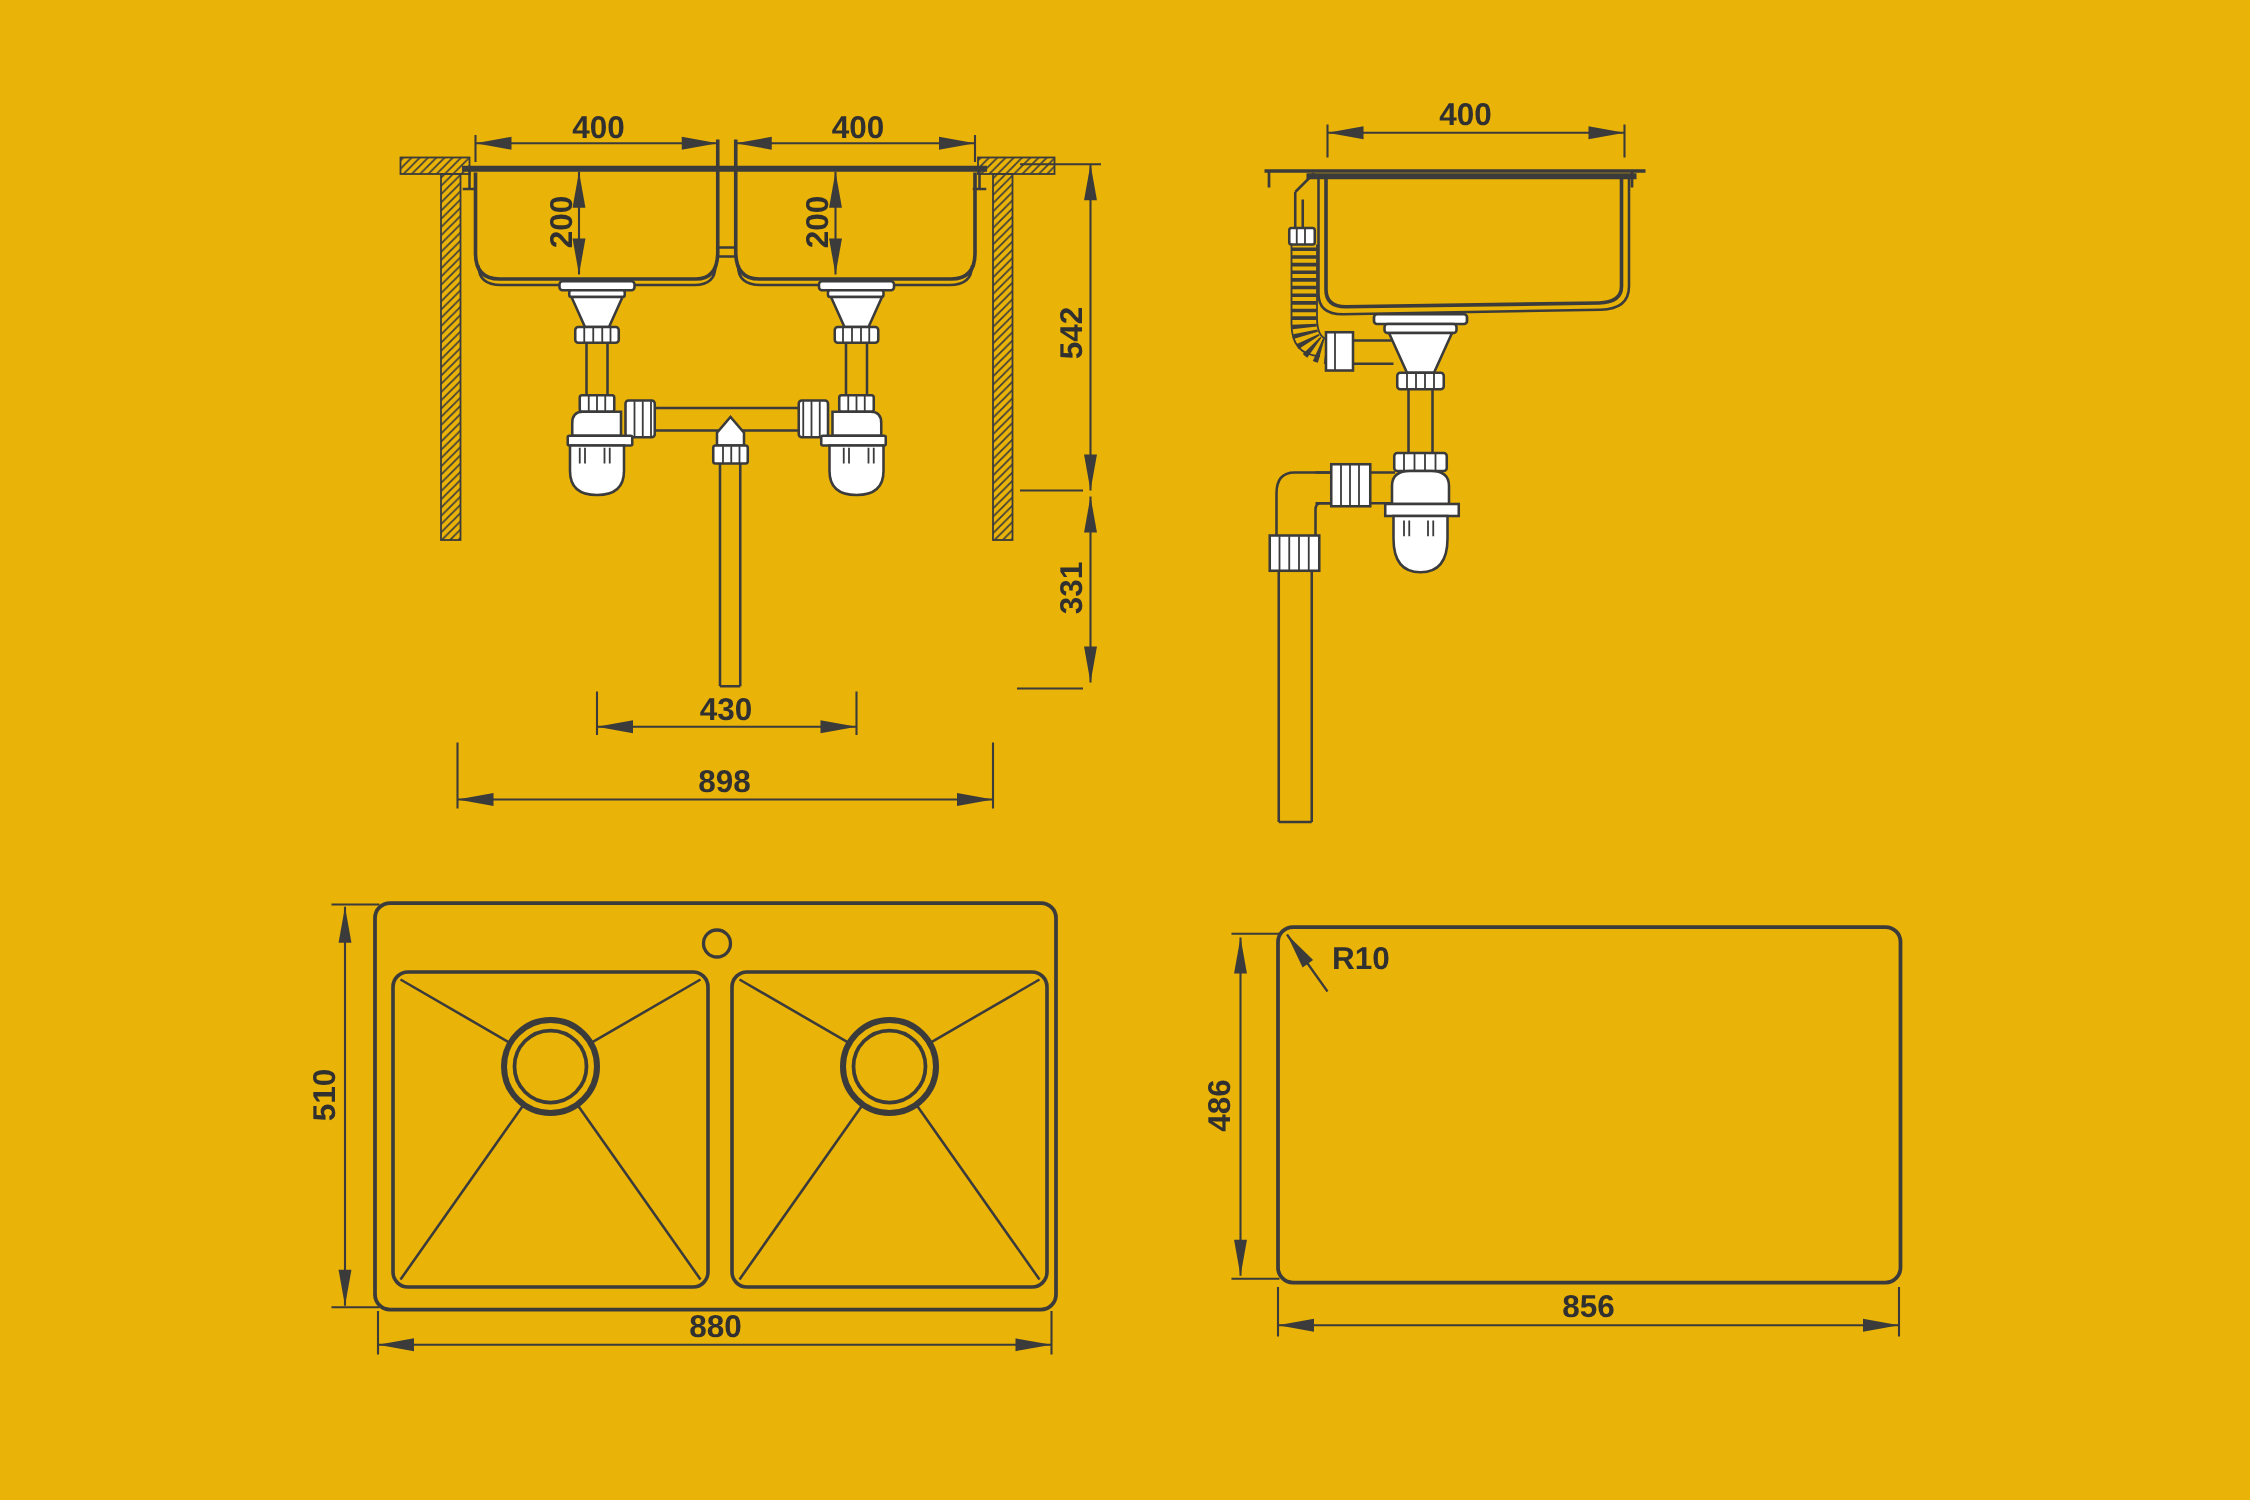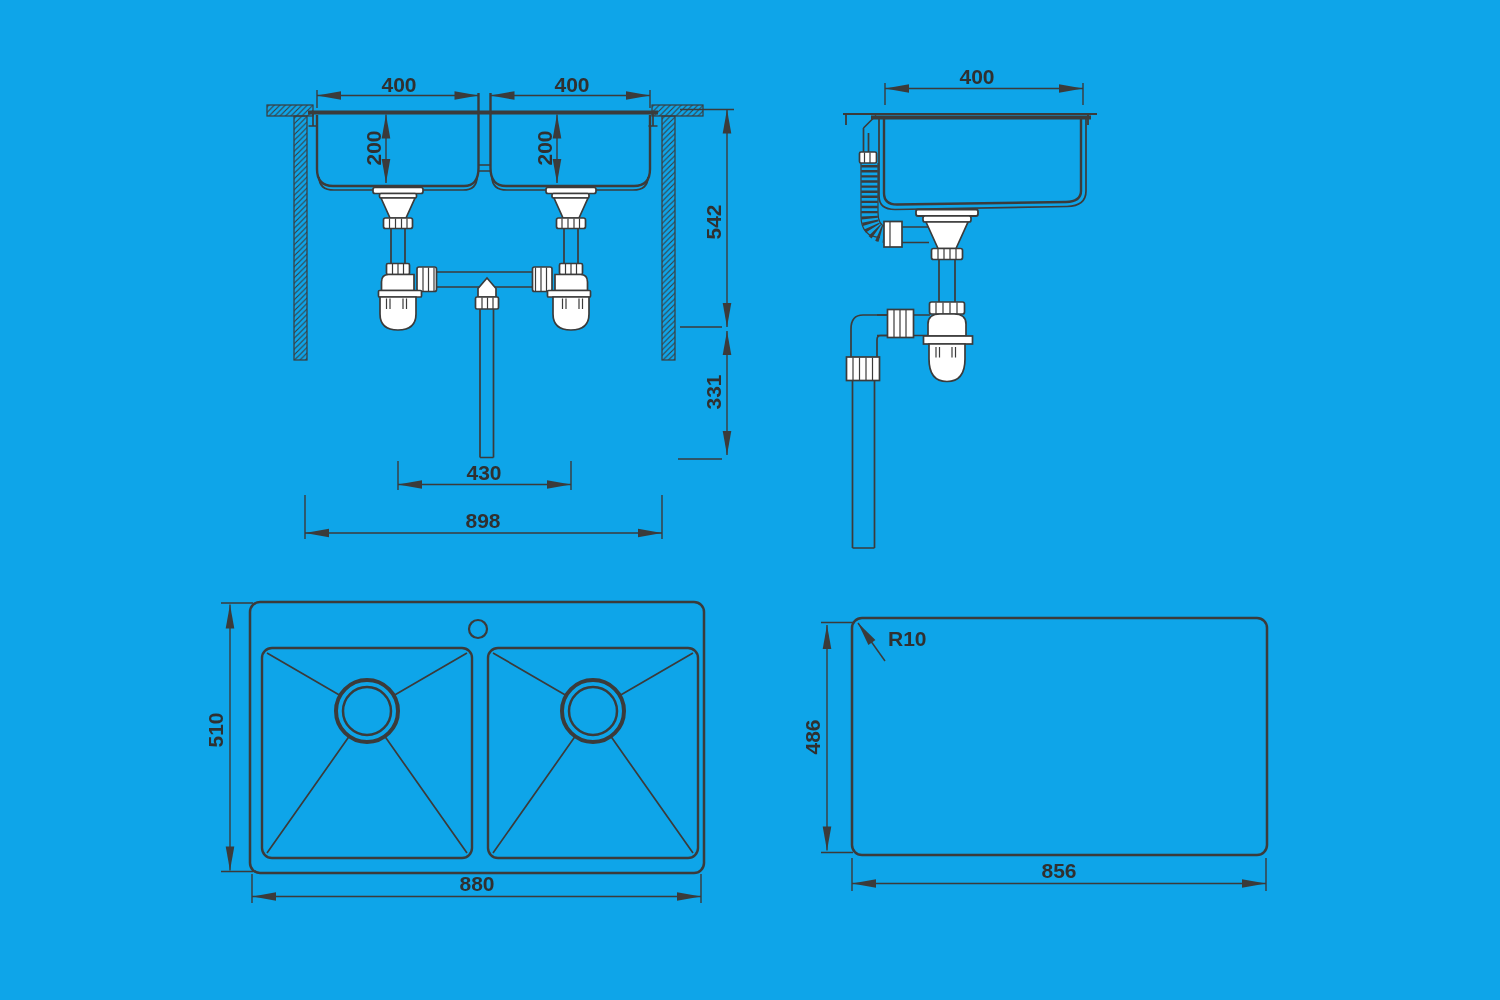--- a/index.html
+++ b/index.html
@@ -1,16 +1,16 @@
 <!DOCTYPE html>
 <html><head>
 <meta charset="utf-8">
 <style>
   html,body{margin:0;padding:0;background:#fff;}
-  .stage{position:relative;width:1500px;height:1000px;background:#0ea5e9;overflow:hidden;}
+  .stage{position:relative;width:1500px;height:1000px;background:#eab308;overflow:hidden;}
   svg{display:block;}
   text{font:bold 21px "Liberation Sans", sans-serif;fill:#303030;}
   .mid{text-anchor:middle;}
   .ext{stroke:#3b3b3b;stroke-width:1.4;fill:none;}
   .dim{stroke:#3b3b3b;stroke-width:1.4;fill:none;marker-start:url(#arrS);marker-end:url(#arrE);}
   .ldr{stroke:#3b3b3b;stroke-width:1.5;fill:none;marker-start:url(#arrS);}
   .o{stroke:#3b3b3b;fill:none;}
   .ow{stroke:#3b3b3b;fill:#fff;}
   .hatch{fill:url(#hatchp);stroke:#3b3b3b;stroke-width:1.2;}.w12{stroke-width:1.2;}.w17{stroke-width:1.7;}.w18{stroke-width:1.8;}
   .w22{stroke-width:2.2;}.w24{stroke-width:2.4;}.w25{stroke-width:2.5;}.w4{stroke-width:4;}

